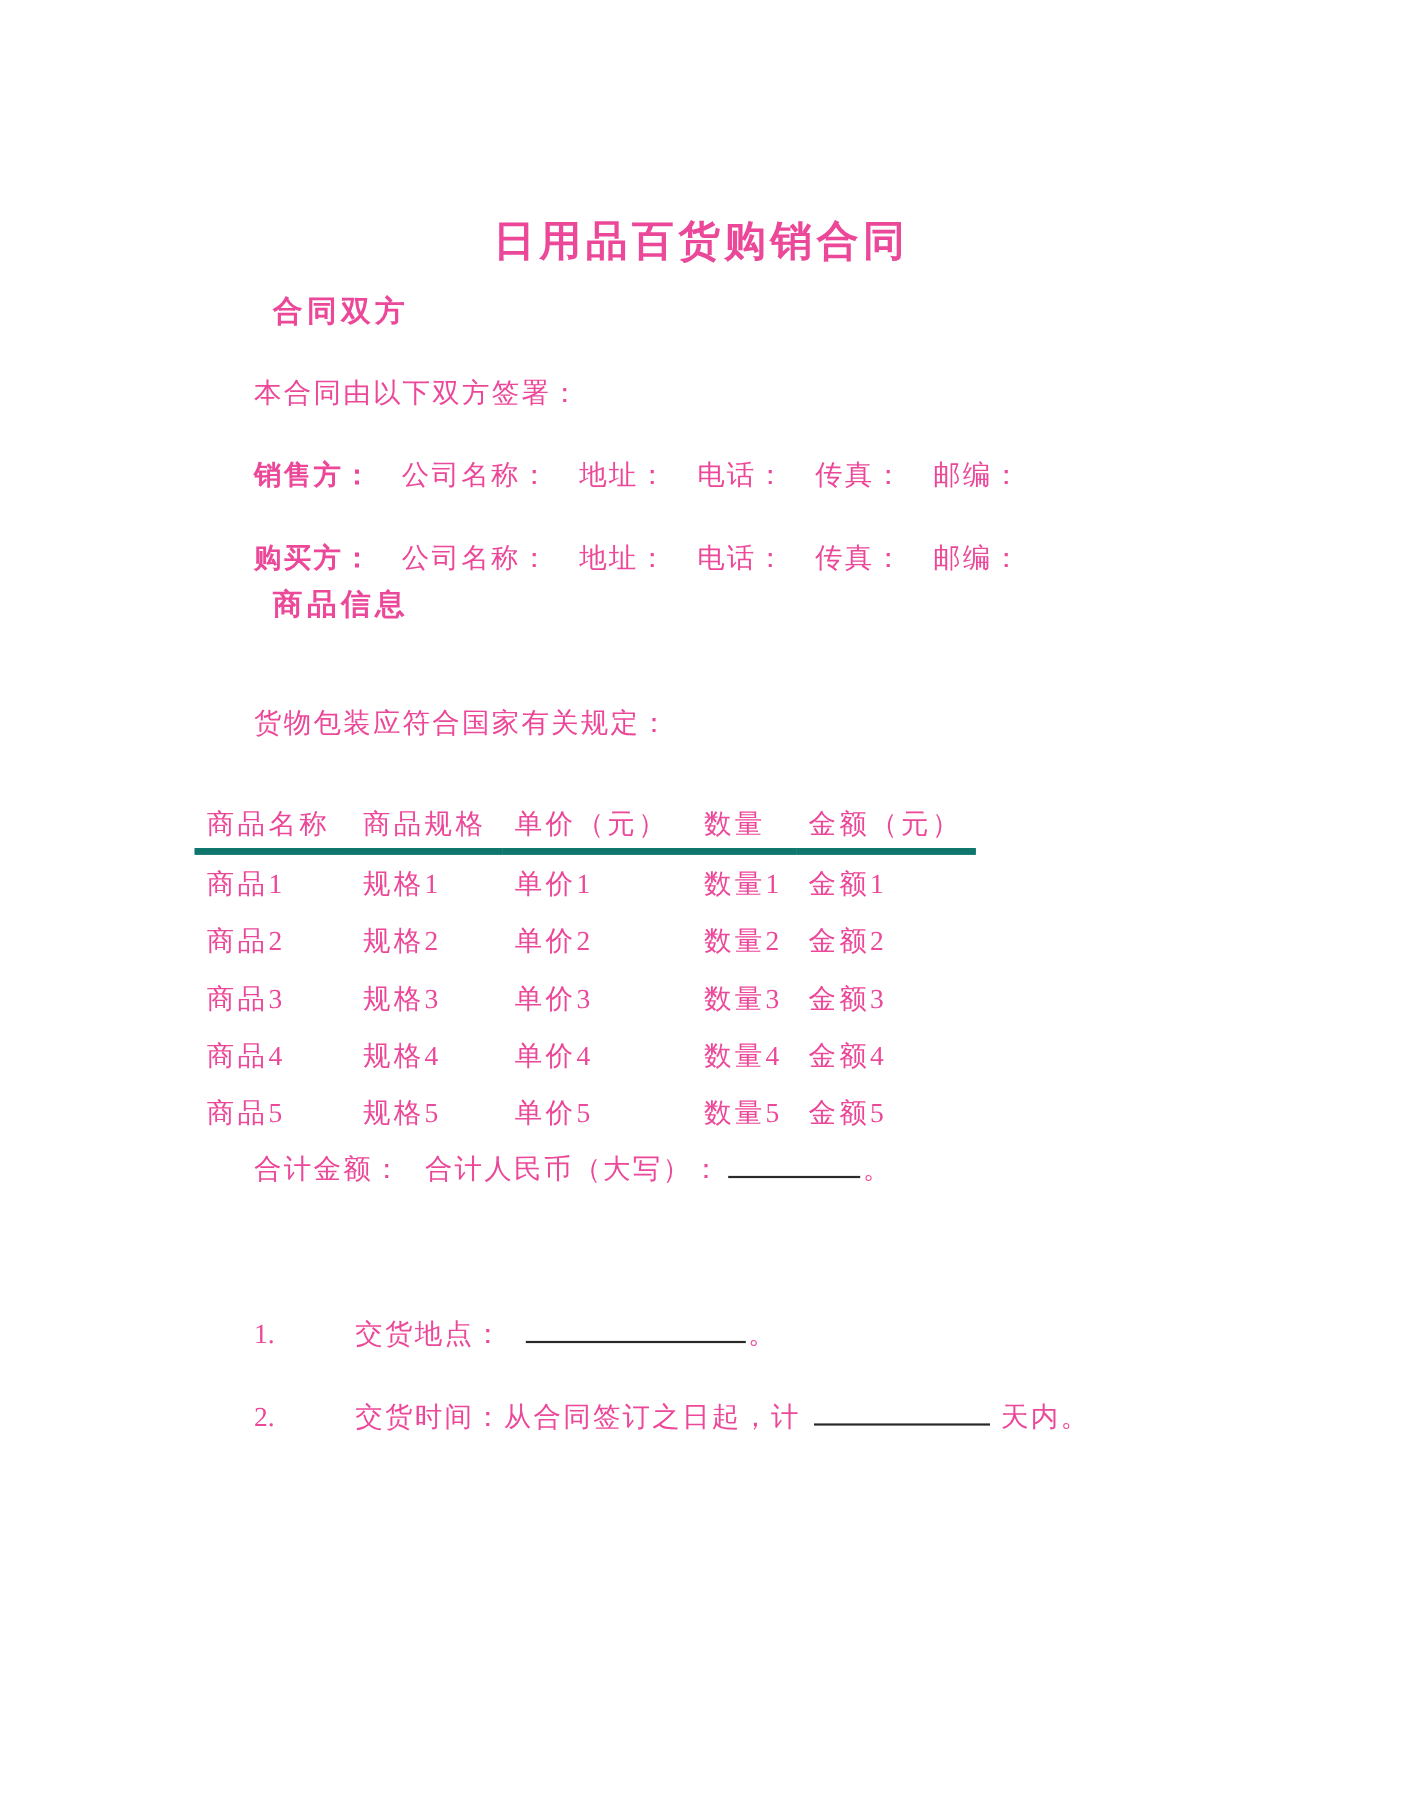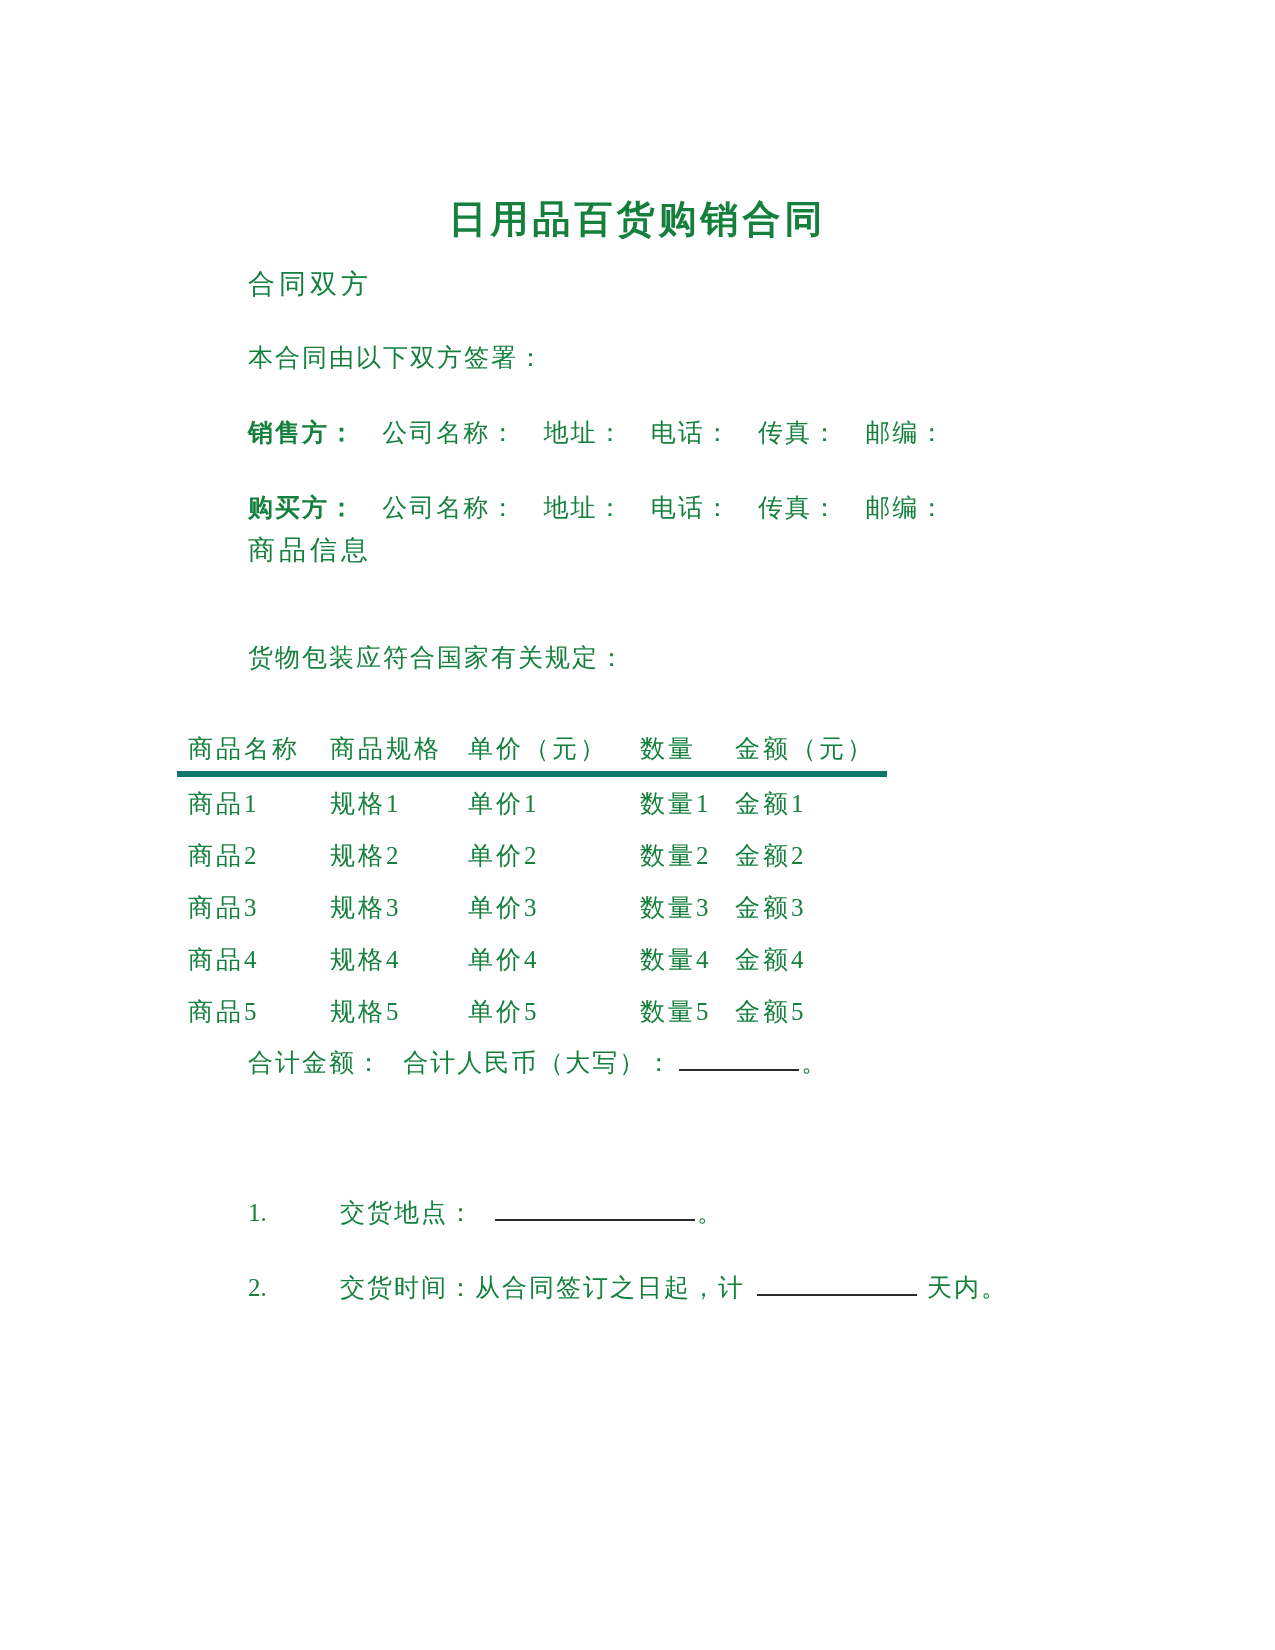--- a/index.html
+++ b/index.html
@@ -1,45 +1,45 @@
 <!DOCTYPE html>
 <html><head>
 <meta charset="utf-8">
 <style>
   html, body { margin: 0; padding: 0; background: #ffffff; }
   .page {
     position: relative;
     width: 1275px;
     height: 1650px;
     background: #ffffff;
-    color: #15803d;
+    color: #ec4899;
     font-family: "Liberation Serif", "DejaVu Serif", serif;
     overflow: hidden;
   }
   .abs { position: absolute; line-height: 1.15; }
   .doc-title {
     top: 198px; left: 0; width: 100%;
     text-align: center;
     font-family: "DejaVu Sans", "Liberation Sans", sans-serif;
     font-weight: 700;
     font-size: 38px;
     letter-spacing: 4px;
   }
   .sec-heading {
     left: 248px;
     font-family: "DejaVu Sans", "Liberation Sans", sans-serif;
-    font-weight: 400;
+    font-weight: 700;
     font-size: 27px;
     letter-spacing: 4px;
   }
   .h-parties  { top: 268px; }
   .h-goods    { top: 534px; }
   .h-delivery { top: 1110px; font-size: 28px; }
   .body-text {
-    left: 248px;
+    left: 231px;
     font-size: 25px;
     letter-spacing: 2px;
     white-space: nowrap;
   }
   .p-intro      { top: 344px; }
   .p-seller     { top: 419px; }
   .p-buyer      { top: 494px; }
   .p-sellgoods  { top: 644px; }
   .p-total      { top: 1044px; }
   .li-1 { top: 1194px; }

